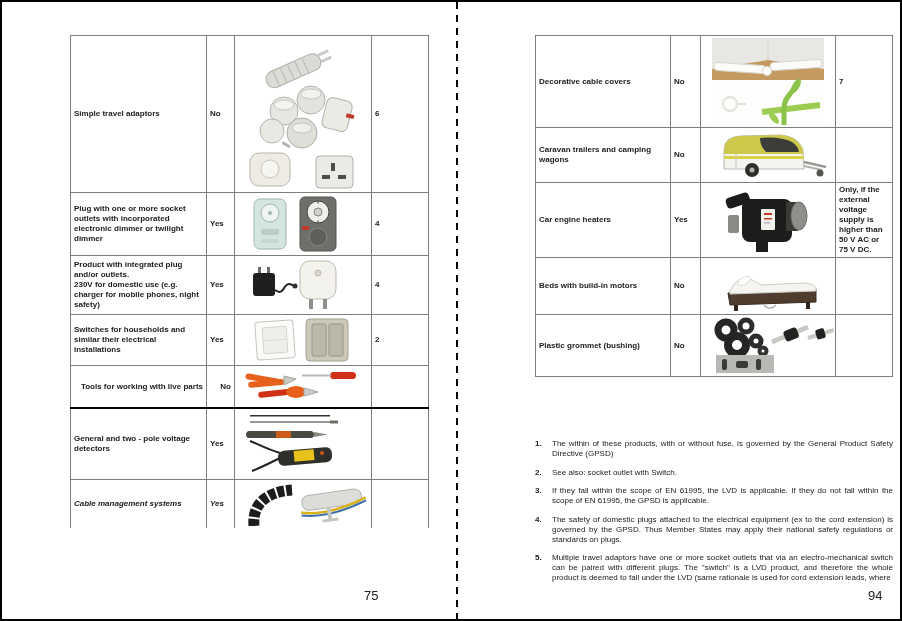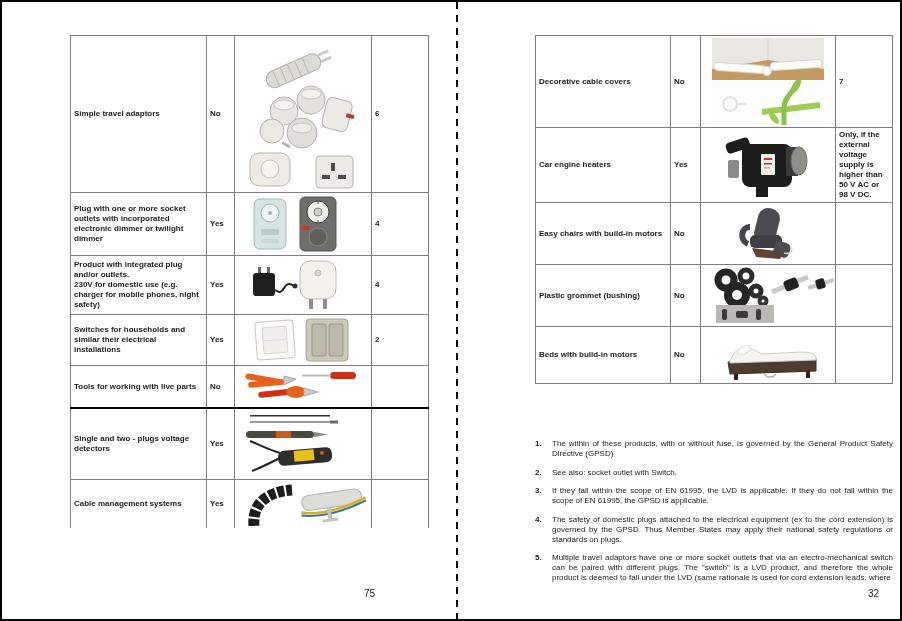--- a/index.html
+++ b/index.html
@@ -27,31 +27,31 @@
   #table-right { left: 533px; top: 33px; width: 357px; }
   table.doc-table td {
     border: 1px solid #7e7e7e;
     font-size: 8px; font-weight: bold; line-height: 1.25;
     padding: 2px 3px; vertical-align: middle;
     overflow: hidden;
   }
   td.c-desc { white-space: pre-line; }
   td.c-img  { text-align: center; padding: 1px; }
   td.c-img svg { display: block; margin: 0 auto; }
-  tr.thick-sep td { border-bottom: 2px solid #000; }
-  tr.cut-bottom td { border-bottom: none; }
+  tr.thick-sep td { border-bottom: 2px solid #000; text-align: right; }
+  tr.cut-bottom td { border-bottom: none; font-style: italic; }
   .footnotes {
     position: absolute; left: 533px; top: 437px; width: 358px;
     font-size: 8px; line-height: 9.8px;
   }
   .footnote { display: flex; margin-bottom: 9px; }
   .footnote .fn-num { flex: 0 0 17px; font-weight: bold; }
   .footnote .fn-text { flex: 1; text-align: justify; }
   .page-num {
-    position: absolute; font-size: 10px; color:#222;
+    position: absolute; font-size: 13px; color:#222;
   }
   #page-num-left  { left: 362px; top: 586px; }
   #page-num-right { left: 866px; top: 586px; }
 </style>
 </head>
 <body>
 
 <div id="canvas">
 
   <div id="fold-divider"></div>
@@ -171,21 +171,21 @@
               <polygon points="46,8 58,11 46,17" fill="#c9c9c5" stroke="#a5a5a0"></polygon>
             </g>
             <rect x="20" y="24" width="32" height="6" rx="3" fill="#d03015" transform="rotate(-6 20 24)"></rect>
             <ellipse cx="58" cy="24" rx="10" ry="6" fill="#e8611c"></ellipse>
             <polygon points="66,20 80,24 66,28" fill="#cccccc" stroke="#a5a5a0"></polygon>
           </svg>
         </td>
         <td class="c-note"></td>
       </tr>
       <tr style="height:70px">
-        <td class="c-desc">Single and two - plugs voltage detectors</td>
+        <td class="c-desc">General and two - pole voltage detectors</td>
         <td class="c-ans">Yes</td>
         <td class="c-img">
           <svg width="130" height="66" viewBox="0 0 130 66">
             <rect x="12" y="4" width="80" height="1.5" fill="#333"></rect>
             <rect x="12" y="10" width="84" height="2" fill="#9a9a95"></rect>
               <rect x="92" y="9.5" width="8" height="3" fill="#6e6e68"></rect>
             <rect x="8" y="20" width="68" height="7" rx="3.5" fill="#4a4a42"></rect>
             <rect x="38" y="20" width="15" height="7" fill="#cc5a1a"></rect>
             <polygon points="76,21 90,23.5 76,26" fill="#8a8a80"></polygon>
             <g>
@@ -244,50 +244,69 @@
             <circle cx="26" cy="66" r="7" fill="none" stroke="#e2e1dd" stroke-width="2"></circle>
             <line x1="33" y1="66" x2="42" y2="66" stroke="#e2e1dd" stroke-width="2"></line>
             <path d="M58 74 L116 67" stroke="#9ccc52" stroke-width="6" fill="none"></path>
             <path d="M80 87 L80 70 C 80 60, 86 58, 90 50" stroke="#8bc34a" stroke-width="5" fill="none"></path>
             <ellipse cx="92" cy="48" rx="3.5" ry="8" fill="#8bc34a" transform="rotate(30 92 48)"></ellipse>
             <ellipse cx="70" cy="80" rx="3" ry="7" fill="#9ccc52" transform="rotate(-40 70 80)"></ellipse>
           </svg>
         </td>
         <td class="c-note">7</td>
       </tr>
+      <tr style="height:54px">
+        <td class="c-desc">Caravan trailers and camping wagons</td>
+        <td class="c-ans">No</td>
+        <td class="c-img">
+          <svg width="130" height="50" viewBox="0 0 130 50">
+            <path d="M20 39 L20 20 Q20 7 36 6 L76 5 Q94 6 99 20 L100 39 Z" fill="#f4f3ee" stroke="#b9b8b2"></path>
+            <path d="M20 22 Q20 7 36 6 L76 5 Q94 6 99 20 L99 24 L20 24 Z" fill="#ccc84a"></path>
+            <path d="M56 8 Q76 6 88 12 Q94 16 95 22 L62 22 Q56 16 56 8 Z" fill="#3c3c38"></path>
+            <rect x="20" y="26" width="80" height="3" fill="#d8d44a"></rect>
+            <line x1="32" y1="24" x2="32" y2="39" stroke="#c9c8c2"></line>
+            <circle cx="48" cy="40" r="7" fill="#2e2e2a"></circle>
+              <circle cx="48" cy="40" r="2.5" fill="#b5b5b0"></circle>
+            <path d="M100 32 L122 37" stroke="#9a9a95" stroke-width="2.5" fill="none"></path>
+            <path d="M100 36 L118 40" stroke="#b0b0ab" stroke-width="2" fill="none"></path>
+            <circle cx="116" cy="43" r="3.5" fill="#55554f"></circle>
+          </svg>
+        </td>
+        <td class="c-note"></td>
+      </tr>
       <tr style="height:74px">
         <td class="c-desc">Car engine heaters</td>
         <td class="c-ans">Yes</td>
         <td class="c-img">
           <svg width="130" height="70" viewBox="0 0 130 70">
             <rect x="22" y="10" width="24" height="11" rx="4" fill="#1c1c1a" transform="rotate(-18 34 16)"></rect>
             <rect x="38" y="14" width="50" height="43" rx="8" fill="#1c1c1a"></rect>
             <rect x="82" y="17" width="12" height="29" fill="#3a3a36"></rect>
             <ellipse cx="95" cy="31" rx="8" ry="14" fill="#8e8e8a" stroke="#6d6d68"></ellipse>
             <rect x="24" y="30" width="11" height="18" rx="2" fill="#8a8a85"></rect>
             <rect x="52" y="55" width="12" height="12" fill="#1c1c1a"></rect>
             <rect x="57" y="24" width="14" height="21" rx="1" fill="#f2f1ec"></rect>
             <rect x="60" y="28" width="8" height="2" fill="#c0392b"></rect>
             <rect x="60" y="33" width="8" height="1.5" fill="#c0392b"></rect>
             <rect x="60" y="37" width="6" height="1.5" fill="#b5b5b0"></rect>
           </svg>
         </td>
-        <td class="c-note">Only, if the external voltage supply is higher than 50 V AC or 98 V DC.</td>
-      </tr>
-      <tr style="height:61px">
-        <td class="c-desc">Easy chairs with build-in motors</td>
-        <td class="c-ans">No</td>
-        <td class="c-img">
-          <svg width="130" height="57" viewBox="0 0 130 57">
-            <rect x="52" y="3" width="22" height="36" rx="10" fill="#4b4b52" transform="rotate(14 63 21)"></rect>
-            <rect x="46" y="30" width="32" height="13" rx="5" fill="#3f3f46"></rect>
-            <path d="M46 22 C 37 22, 35 35, 44 39" stroke="#44444a" stroke-width="6" fill="none"></path>
-            <rect x="70" y="37" width="16" height="15" rx="5" fill="#4b4b52" transform="rotate(18 78 44)"></rect>
-            <polygon points="48,43 80,47 76,54 52,52" fill="#5d4433"></polygon>
-            <path d="M80 48 C 88 50, 90 44, 86 42" stroke="#d8d7d2" stroke-width="1.5" fill="none"></path>
+        <td class="c-note">Only, if the external voltage supply is higher than 50 V AC or 75 V DC.</td>
+      </tr>
+      <tr style="height:56px">
+        <td class="c-desc">Beds with build-in motors</td>
+        <td class="c-ans">No</td>
+        <td class="c-img">
+          <svg width="130" height="52" viewBox="0 0 130 52">
+            <path d="M24 33 L112 29 L112 42 L26 45 Z" fill="#4e3c2e" stroke="#3a2c20"></path>
+            <path d="M26 32 C 30 20, 40 15, 50 21 L 58 25 L 98 23 C 106 23, 112 25, 112 29 L 112 31 L 26 34 Z" fill="#f5f4f0" stroke="#ccccc6"></path>
+            <ellipse cx="40" cy="21" rx="7" ry="3.5" fill="#ffffff" stroke="#ddddd7" transform="rotate(-28 40 21)"></ellipse>
+            <rect x="30" y="45" width="4" height="6" fill="#2e241c"></rect>
+            <rect x="102" y="42" width="4" height="7" fill="#2e241c"></rect>
+            <path d="M60 45 C 64 50, 70 48, 72 45" stroke="#b5b5b0" stroke-width="1.5" fill="none"></path>
           </svg>
         </td>
         <td class="c-note"></td>
       </tr>
       <tr style="height:61px">
         <td class="c-desc">Plastic grommet (bushing)</td>
         <td class="c-ans">No</td>
         <td class="c-img">
           <svg width="130" height="57" viewBox="0 0 130 57">
             <circle cx="22" cy="13" r="8" fill="none" stroke="#252523" stroke-width="7"></circle>
@@ -300,35 +319,20 @@
             <line x1="104" y1="21" x2="130" y2="13" stroke="#c9c8c4" stroke-width="4"></line>
             <rect x="112" y="12" width="9" height="10" rx="2" fill="#222220" transform="rotate(-16 116 17)"></rect>
             <rect x="12" y="38" width="58" height="18" fill="#b9b8b4"></rect>
             <rect x="18" y="42" width="5" height="11" rx="2" fill="#3a3a36"></rect>
             <rect x="32" y="44" width="12" height="7" rx="2" fill="#3a3a36"></rect>
             <rect x="52" y="42" width="5" height="11" rx="2" fill="#3a3a36"></rect>
           </svg>
         </td>
         <td class="c-note"></td>
       </tr>
-      <tr style="height:56px">
-        <td class="c-desc">Beds with build-in motors</td>
-        <td class="c-ans">No</td>
-        <td class="c-img">
-          <svg width="130" height="52" viewBox="0 0 130 52">
-            <path d="M24 33 L112 29 L112 42 L26 45 Z" fill="#4e3c2e" stroke="#3a2c20"></path>
-            <path d="M26 32 C 30 20, 40 15, 50 21 L 58 25 L 98 23 C 106 23, 112 25, 112 29 L 112 31 L 26 34 Z" fill="#f5f4f0" stroke="#ccccc6"></path>
-            <ellipse cx="40" cy="21" rx="7" ry="3.5" fill="#ffffff" stroke="#ddddd7" transform="rotate(-28 40 21)"></ellipse>
-            <rect x="30" y="45" width="4" height="6" fill="#2e241c"></rect>
-            <rect x="102" y="42" width="4" height="7" fill="#2e241c"></rect>
-            <path d="M60 45 C 64 50, 70 48, 72 45" stroke="#b5b5b0" stroke-width="1.5" fill="none"></path>
-          </svg>
-        </td>
-        <td class="c-note"></td>
-      </tr>
     </tbody>
   </table>
 
   <div class="footnotes">
     <div class="footnote">
       <span class="fn-num">1.</span>
       <span class="fn-text">The within of these products, with or without fuse, is governed by the General Product Safety Directive (GPSD)</span>
     </div>
     <div class="footnote">
       <span class="fn-num">2.</span>
@@ -341,15 +345,15 @@
     <div class="footnote">
       <span class="fn-num">4.</span>
       <span class="fn-text">The safety of domestic plugs attached to the electrical equipment (ex to the cord extension) is governed by the GPSD. Thus Member States may apply their national safety regulations or standards on plugs.</span>
     </div>
     <div class="footnote">
       <span class="fn-num">5.</span>
       <span class="fn-text">Multiple travel adaptors have one or more socket outlets that via an electro-mechanical switch can be paired with different plugs. The "switch" is a LVD product, and therefore the whole product is deemed to fall under the LVD (same rationale is used for cord extension leads, where</span>
     </div>
   </div>
 
-  <div id="page-num-right" class="page-num">32</div>
+  <div id="page-num-right" class="page-num">94</div>
 
 </div>
 
 </body></html>

